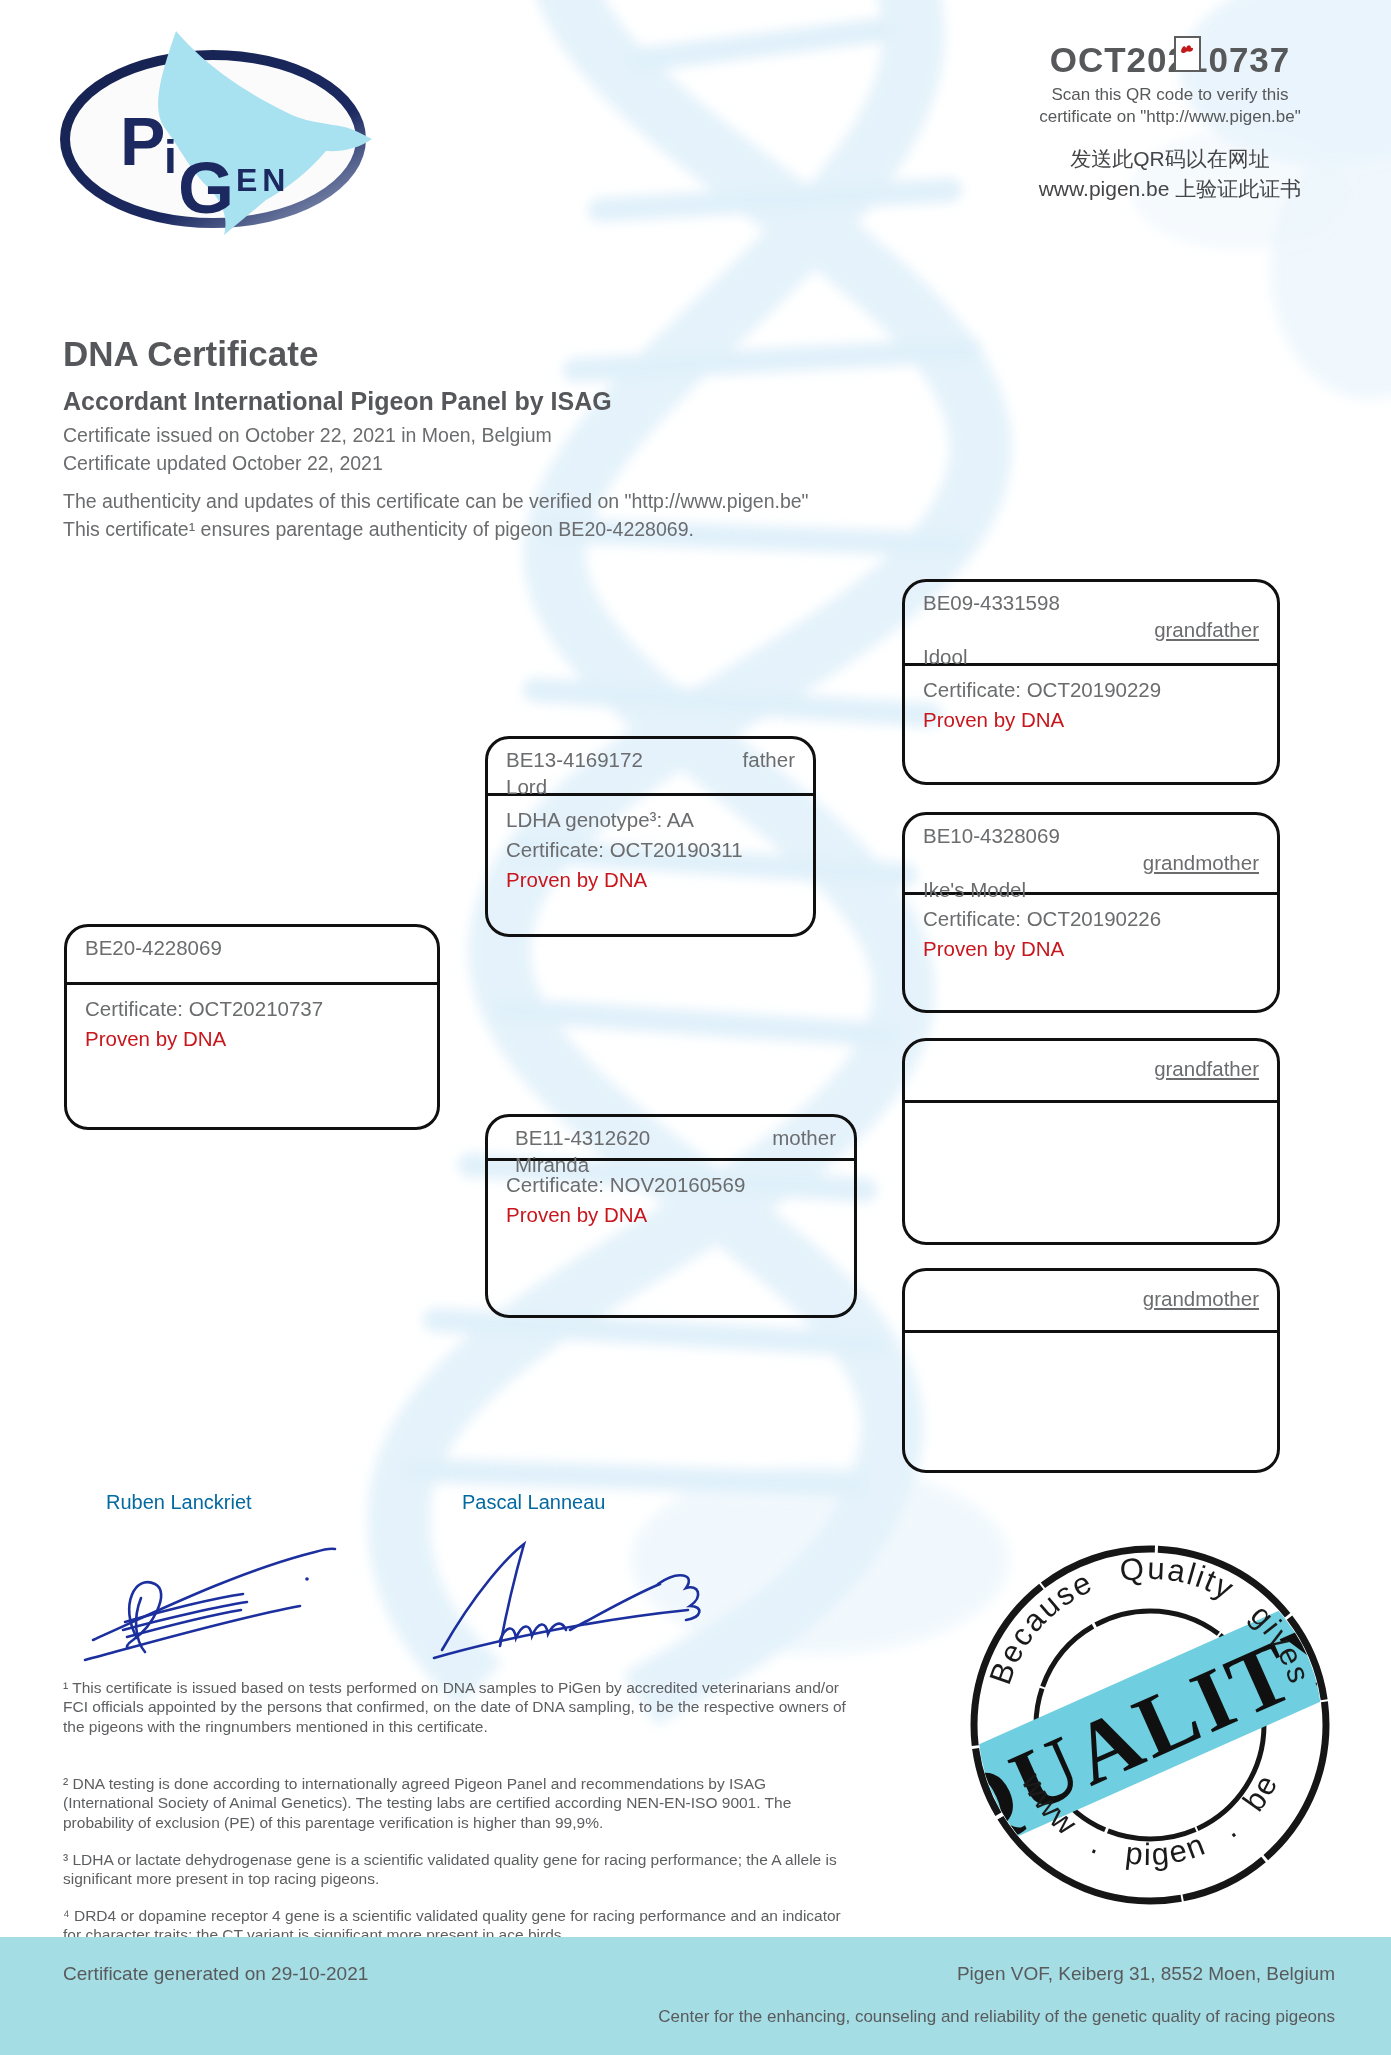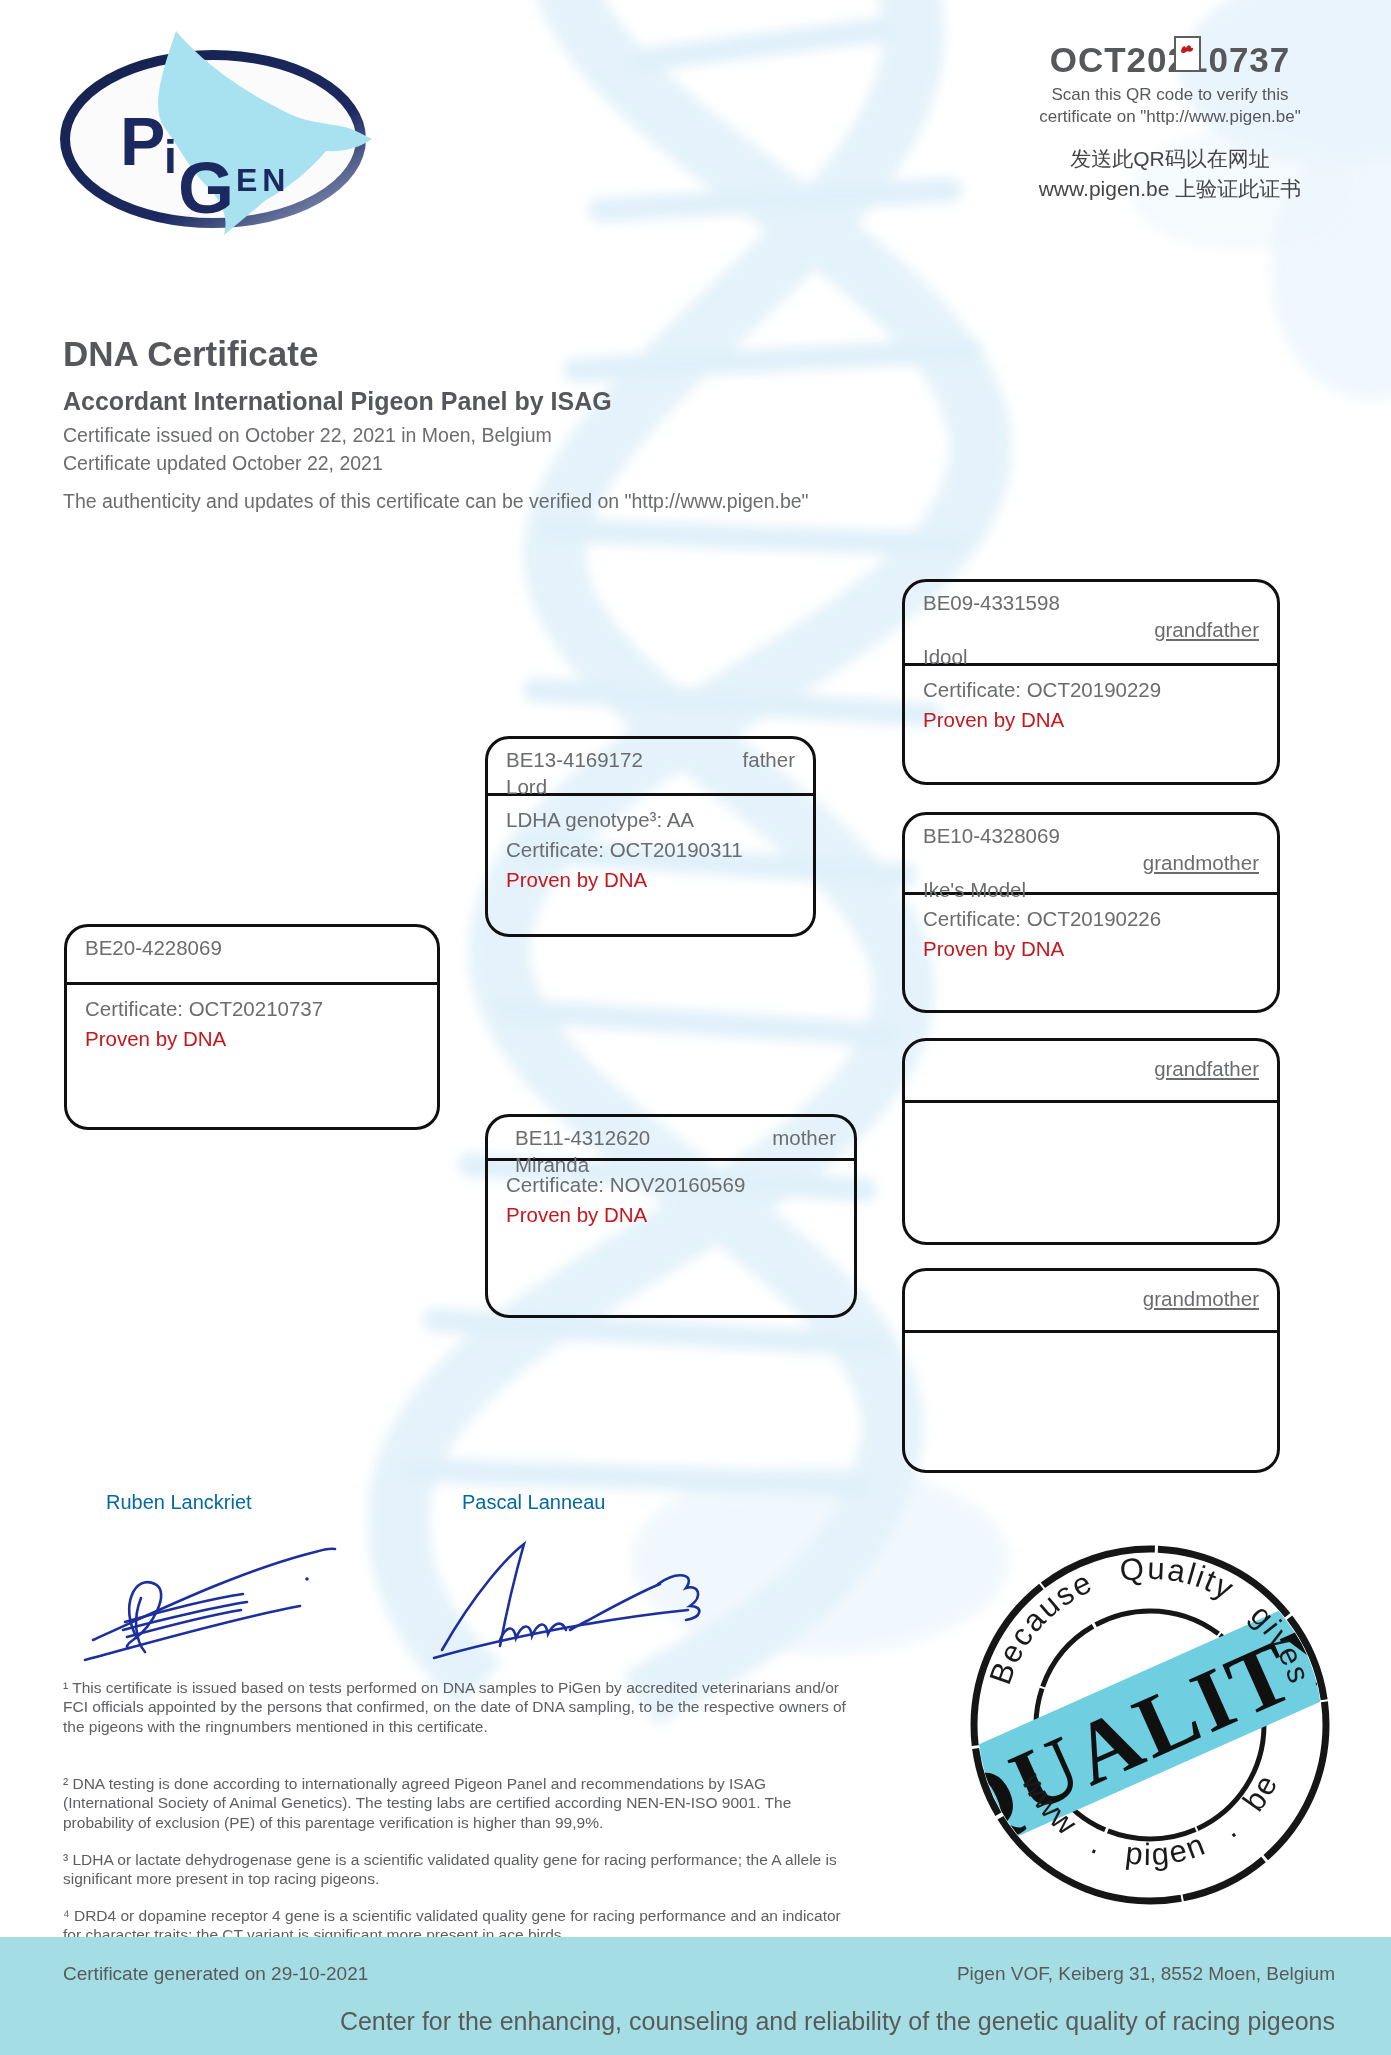--- a/index.html
+++ b/index.html
@@ -38,21 +38,21 @@
   .pbox .cert-line{font-size:20.5px;line-height:30px;color:#6b6c6e;}
   .pbox .proven{font-size:20.5px;line-height:30px;color:#c8161c;}
 
   .sig-label{font-size:20px;color:#0369a1;z-index:2;position:absolute;}
 
   .footnote{position:absolute;left:63px;width:790px;font-size:15.5px;line-height:19.5px;color:#5d5e60;z-index:2;}
 
   .footer{position:absolute;left:0;top:1937px;width:1391px;height:127px;background:#a4dde4;z-index:3;}
   .footer .gen{position:absolute;left:63px;top:26px;font-size:19px;color:#595a5c;}
   .footer .addr{position:absolute;right:56px;top:26px;font-size:19px;color:#595a5c;}
-  .footer .tag{position:absolute;right:56px;top:70px;font-size:25px;color:#595a5c;}
+  .footer .tag{position:absolute;right:56px;top:70px;font-size:17px;color:#595a5c;}
 
   .stamp{left:958px;top:1533px;z-index:2;}
   .stamp text{font-family:"Liberation Sans","DejaVu Sans",sans-serif;}
   .stamp .arc{font-size:31px;letter-spacing:2px;word-spacing:16px;fill:#1a1a1a;}
   .stamp .qword{font-family:"Liberation Serif","DejaVu Serif",serif;font-weight:bold;font-size:88px;fill:#101010;}
 
   .logo-wrap{left:48px;top:24px;z-index:2;}
 </style>
 </head>
 <body>
@@ -129,20 +129,21 @@
   </div>
 
   <div class="abs z h1">DNA Certificate</div>
   <div class="abs z h2">Accordant International Pigeon Panel by ISAG</div>
   <div class="abs z intro1">
     <div>Certificate issued on October 22, 2021 in Moen, Belgium</div>
     <div>Certificate updated October 22, 2021</div>
   </div>
   <div class="abs z intro2">
     <div>The authenticity and updates of this certificate can be verified on "http://www.pigen.be"</div>
+    <div>This certificate¹ ensures parentage authenticity of pigeon BE20-4228069.</div>
   </div>
 
   <div class="pbox" style="left:64px;top:924px;width:376px;height:206px;">
     <div class="hdr" style="height:58px;">
       <div class="row">
           <span>BE20-4228069</span>
         </div>
     </div>
     <div class="bdy">
       <div class="cert-line">Certificate: OCT20210737</div>

